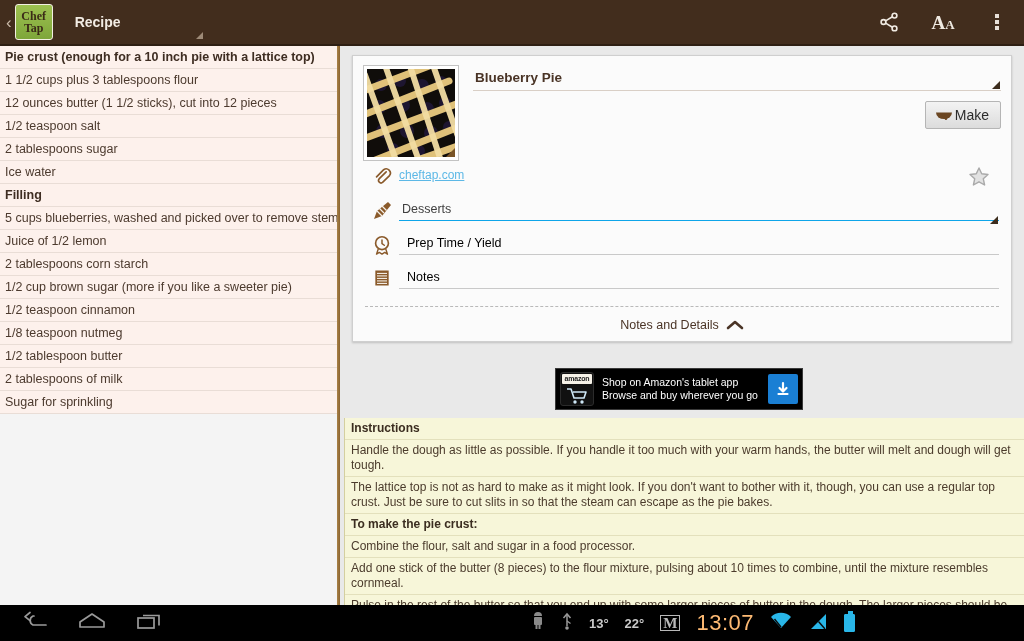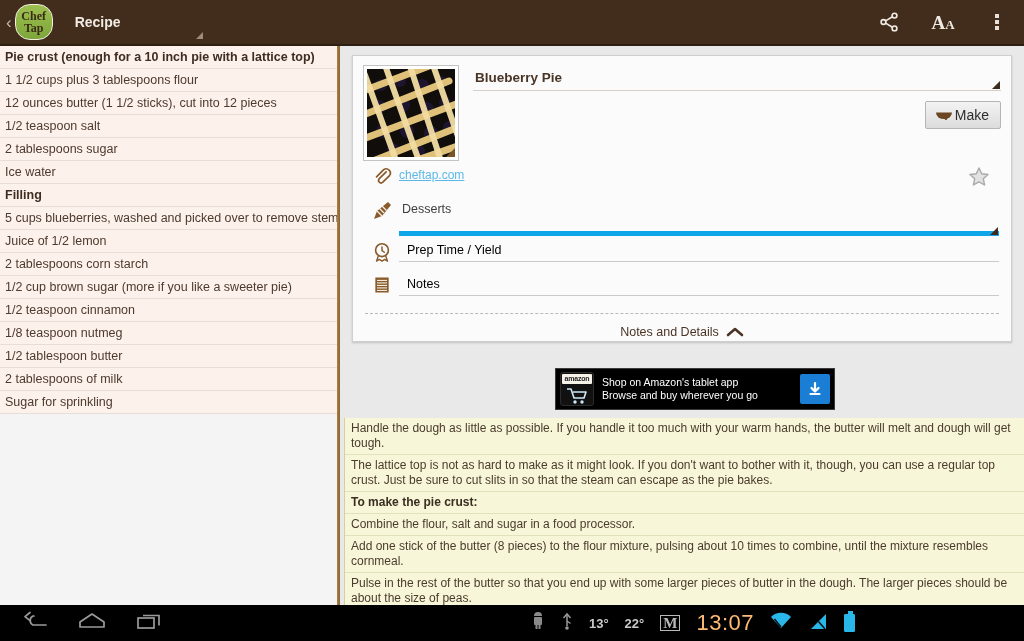--- a/index.html
+++ b/index.html
@@ -15,21 +15,21 @@
     position: absolute; left: 0; top: 0; width: 1024px; height: 46px;
     background: #422d1d;
     border-bottom: 2px solid #2e1f13;
     display: flex; align-items: center;
   }
   .ab-up {
     color: #c9b9a8; font-size: 17px; padding: 0 3px 0 6px;
     line-height: 1;
   }
   .logo {
-    width: 38px; height: 36px; border-radius: 15px;
+    width: 38px; height: 36px; border-radius: 3px;
     background: linear-gradient(#9dc050, #7ea63a);
     border: 1px solid #f2efe2;
     display: flex; flex-direction: column; align-items: center; justify-content: center;
     color: #3b2b17; font-weight: bold; font-size: 12px; line-height: 12px;
     font-family: "Liberation Serif", serif;
     flex: 0 0 auto;
   }
   .spinner {
     position: relative; height: 46px; margin-left: 22px;
     display: flex; align-items: center; padding-right: 90px;
@@ -116,38 +116,38 @@
 
   .meta-row {
     display: flex; align-items: flex-start; padding: 0 12px; margin-top: 4px;
     min-height: 30px;
   }
   .meta-icon {
     width: 34px; flex: 0 0 auto; display: flex; align-items: center; justify-content: center;
   }
   .meta-field { flex: 1; position: relative; }
   .link-text { color: #5cb8e6; font-size: 12px; text-decoration: underline; }
-  .uline { border-bottom: 5px solid #0ea5e9; padding-bottom: 14px; }
+  .uline { border-bottom: 1px solid #0ea5e9; padding-bottom: 3px; }
   .uline-gray { border-bottom: 1px solid #c9c9c9; padding-bottom: 3px; }
   .field-value { font-size: 12.5px; color: #3f3f3f; padding-left: 3px; }
   .field-ph { font-size: 12.5px; color: #000000; padding-left: 8px; }
   .star-cell { width: 40px; display: flex; justify-content: center; }
 
   .dashed-sep {
     margin: 9px 12px 0 12px;
     border-top: 1px dashed #b9b9b9;
   }
   .notes-details {
     display: flex; align-items: center; justify-content: center; gap: 7px;
     padding-top: 11px; font-size: 12.5px; color: #4a3426;
   }
 
   
   .ad {
-    position: absolute; left: 215px; top: 322px; width: 280px; height: 42px;
+    position: absolute; left: 215px; top: 322px; width: 248px; height: 42px;
     background: #000; border: 1px solid #3a3a3a;
     display: flex; align-items: center; padding: 0 4px;
   }
   .ad-logo {
     width: 34px; height: 34px; background: #111; border: 1px solid #2b2b2b;
     border-radius: 3px; position: relative; flex: 0 0 auto;
     display: flex; align-items: flex-end; justify-content: center;
   }
   .ad-amazon {
     position: absolute; top: 1px; left: 1px; right: 1px; height: 10px;
@@ -397,20 +397,21 @@
         <span>Browse and buy wherever you go</span>
       </span>
       <span class="ad-dl">
         <svg width="16" height="16" viewBox="0 0 16 16">
           <path d="M8 2 v7 M4.5 7 L8 10.5 L11.5 7 M3.5 13 h9" fill="none" stroke="#fff" stroke-width="2.2" stroke-linecap="round" stroke-linejoin="round"></path>
         </svg>
       </span>
     </div>
 
     <div class="instr" id="instr-list">
+        <div class="instr-row hdr">Instructions</div>
         <div class="instr-row">Handle the dough as little as possible. If you handle it too much with your warm hands, the butter will melt and dough will get tough.</div>
         <div class="instr-row">The lattice top is not as hard to make as it might look. If you don't want to bother with it, though, you can use a regular top crust. Just be sure to cut slits in so that the steam can escape as the pie bakes.</div>
         <div class="instr-row hdr">To make the pie crust:</div>
         <div class="instr-row">Combine the flour, salt and sugar in a food processor.</div>
         <div class="instr-row">Add one stick of the butter (8 pieces) to the flour mixture, pulsing about 10 times to combine, until the mixture resembles cornmeal.</div>
         <div class="instr-row">Pulse in the rest of the butter so that you end up with some larger pieces of butter in the dough. The larger pieces should be about the size of peas.</div>
       </div>
   </div>
 
   <div class="sysbar">

